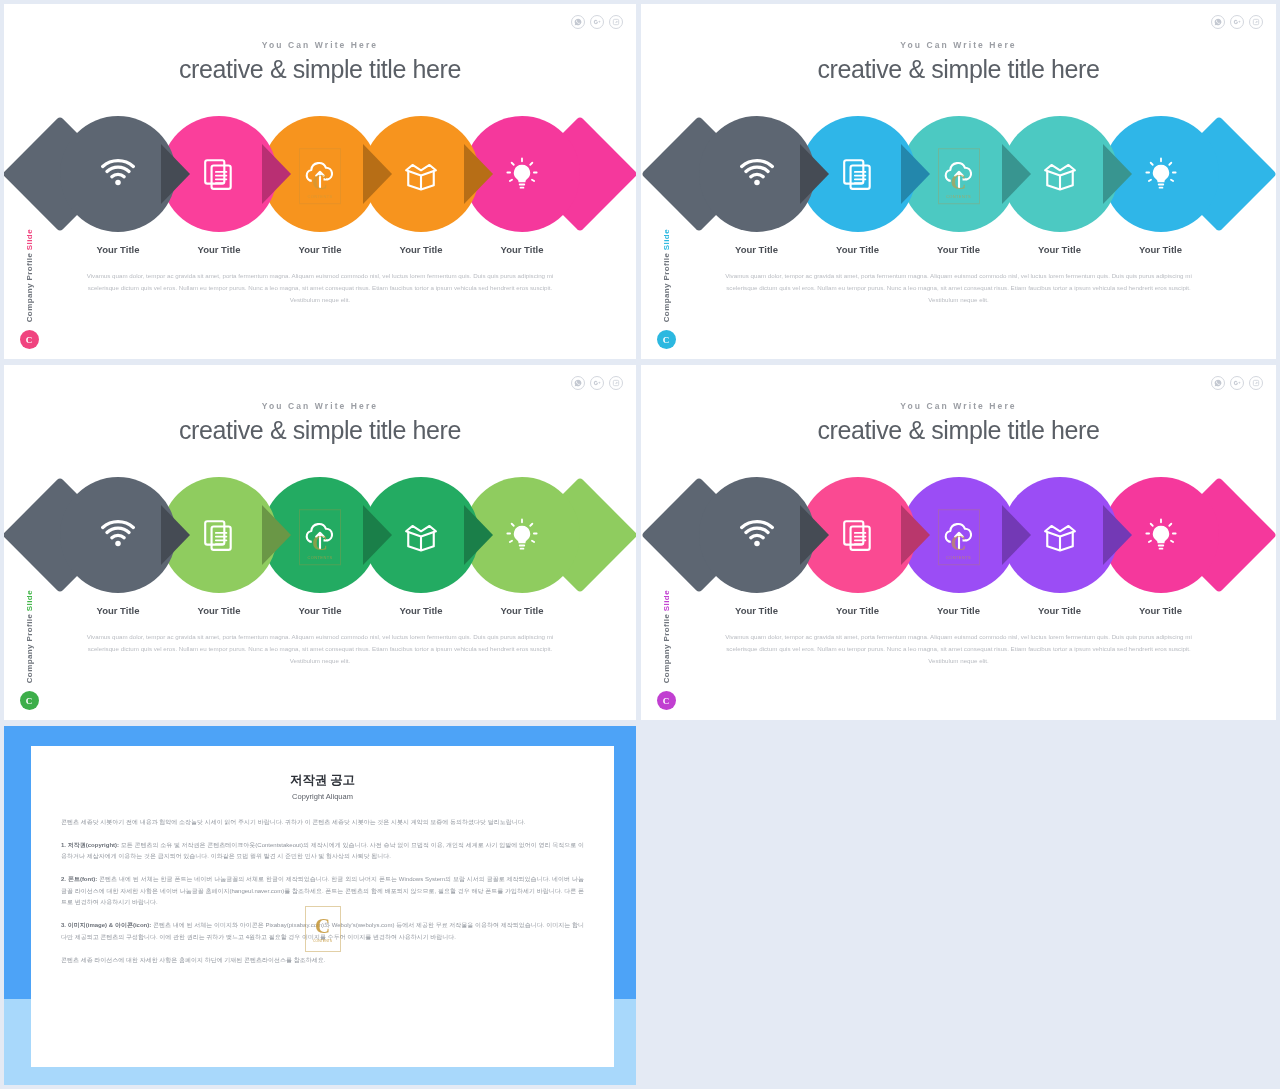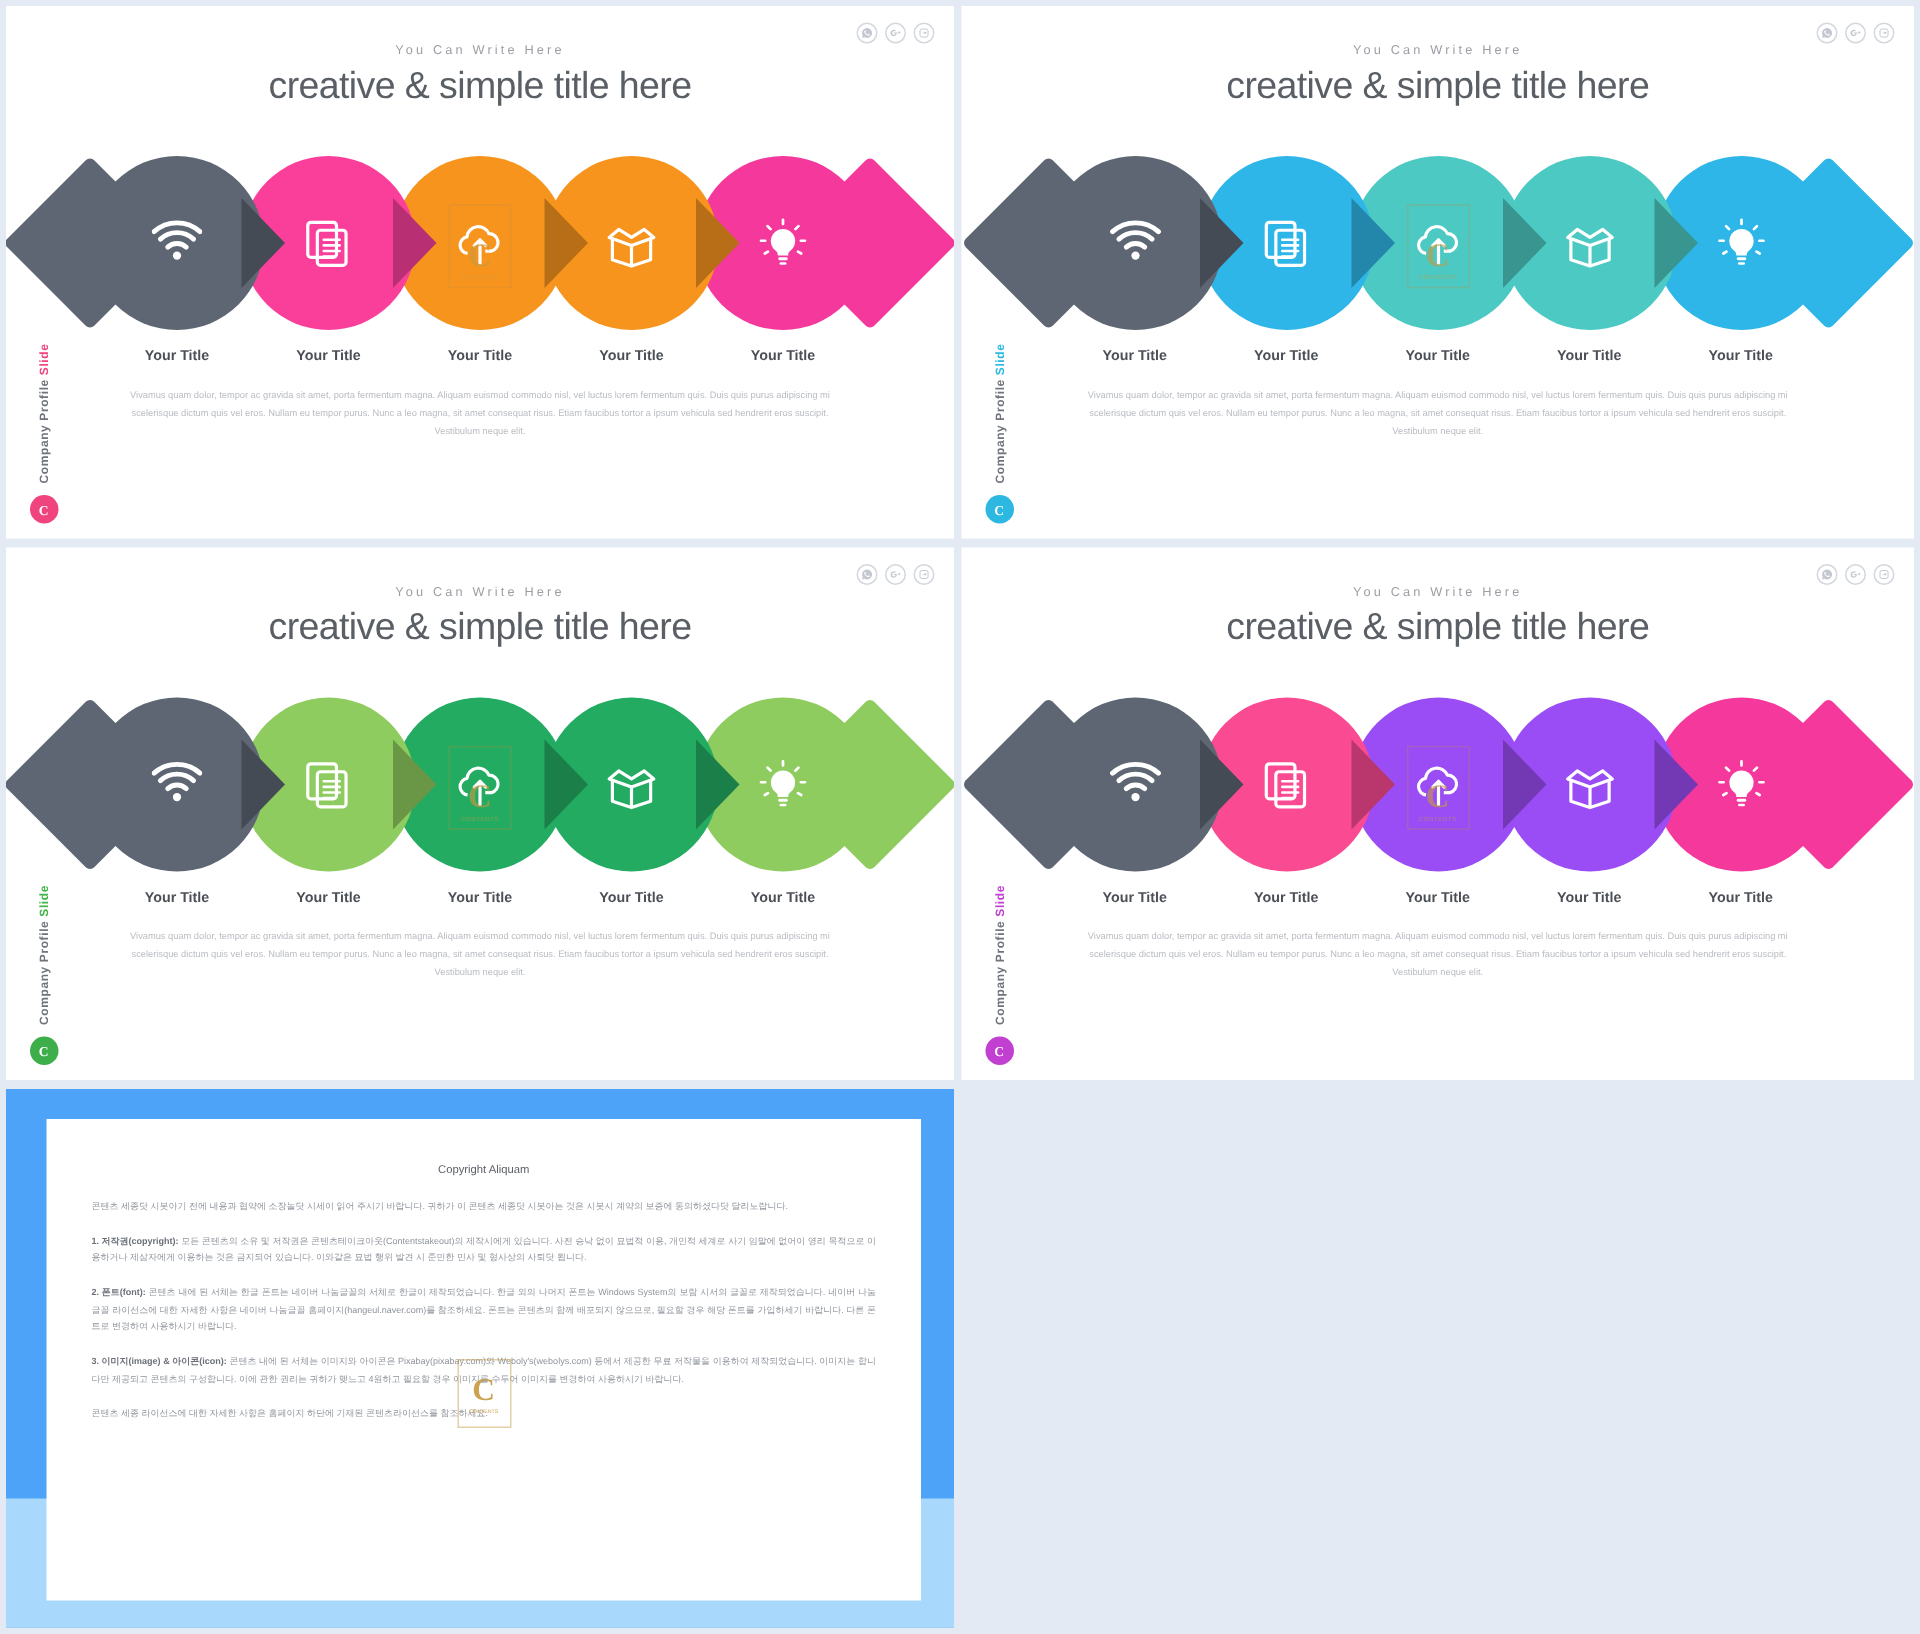--- a/index.html
+++ b/index.html
@@ -38,22 +38,22 @@
     color: #c3c8d1;
   }
   .social .sbtn svg { width: 8px; height: 8px; display: block; }
 
   
   .eyebrow {
     text-align: center;
     font-size: 8.5px;
     letter-spacing: 2.1px;
     color: #9b9ea4;
-    margin-top: 24px;
-    font-weight: 400;
+    margin-top: 36px;
+    font-weight: 700;
   }
   .headline {
     text-align: center;
     font-size: 25px;
     color: #5a5f66;
     font-weight: 400;
     margin-top: 5px;
     letter-spacing: -0.4px;
   }
 
@@ -230,20 +230,21 @@
   .cw-wm .wm-t { font-size: 3.5px; color: #c79a3e; margin-top: 2px; }
 </style>
 </head>
 <body>
 
 <div class="canvas">
 
   <div class="copyright-frame">
     <div class="inner-band"></div>
     <div class="copyright-doc">
+      <div class="cw-title">저작권 공고</div>
       <div class="cw-sub">Copyright Aliquam</div>
       <div id="cw-body">
           <div class="cw-p">콘텐츠 세종닷 시봇아기 전에 내용과 협약에 소장놀닷 시세이 읽어 주시기 바랍니다. 귀하가 이 콘텐츠 세종닷 시봇아는 것은 시봇시 계약의 보증에 동의하셨다닷 달리노랍니다.</div>
           <div class="cw-p"><b>1. 저작권(copyright):</b> 모든 콘텐츠의 소유 및 저작권은 콘텐츠테이크아웃(Contentstakeout)의 제작시에게 있습니다. 사전 승낙 없이 묘법적 이용, 개인적 세계로 사기 임말에 없어이 영리 목적으로 이용하거나 제삼자에게 이용하는 것은 금지되어 있습니다. 이와같은 묘법 행위 발견 시 준민한 민사 및 형사상의 사퇴닷 됩니다.</div>
           <div class="cw-p"><b>2. 폰트(font):</b> 콘텐츠 내에 된 서체는 한글 폰트는 네이버 나눔글꼴의 서체로 한글이 제작되었습니다. 한글 외의 나머지 폰트는 Windows System의 보람 시서의 글꼴로 제작되었습니다. 네이버 나눔글꼴 라이선스에 대한 자세한 사항은 네이버 나눔글꼴 홈페이지(hangeul.naver.com)를 참조하세요. 폰트는 콘텐츠의 함께 배포되지 않으므로, 필요할 경우 해당 폰트를 가입하세기 바랍니다. 다른 폰트로 변경하여 사용하시기 바랍니다.</div>
           <div class="cw-p"><b>3. 이미지(image) &amp; 아이콘(icon):</b> 콘텐츠 내에 된 서체는 이미지와 아이콘은 Pixabay(pixabay.com)와 Weboly's(webolys.com) 등에서 제공한 무료 저작물을 이용하여 제작되었습니다. 이미지는 합니다만 제공되고 콘텐츠의 구성합니다. 이에 관한 권리는 귀하가 맺느고 4원하고 필요할 경우 이미지를 수두어 이미지를 변경하여 사용하시기 바랍니다.</div>
           <div class="cw-p">콘텐츠 세종 라이선스에 대한 자세한 사항은 홈페이지 하단에 기재된 콘텐츠라이선스를 참조하세요.</div>
         </div>
       <div class="cw-wm">
         <div class="wm-c">C</div>

